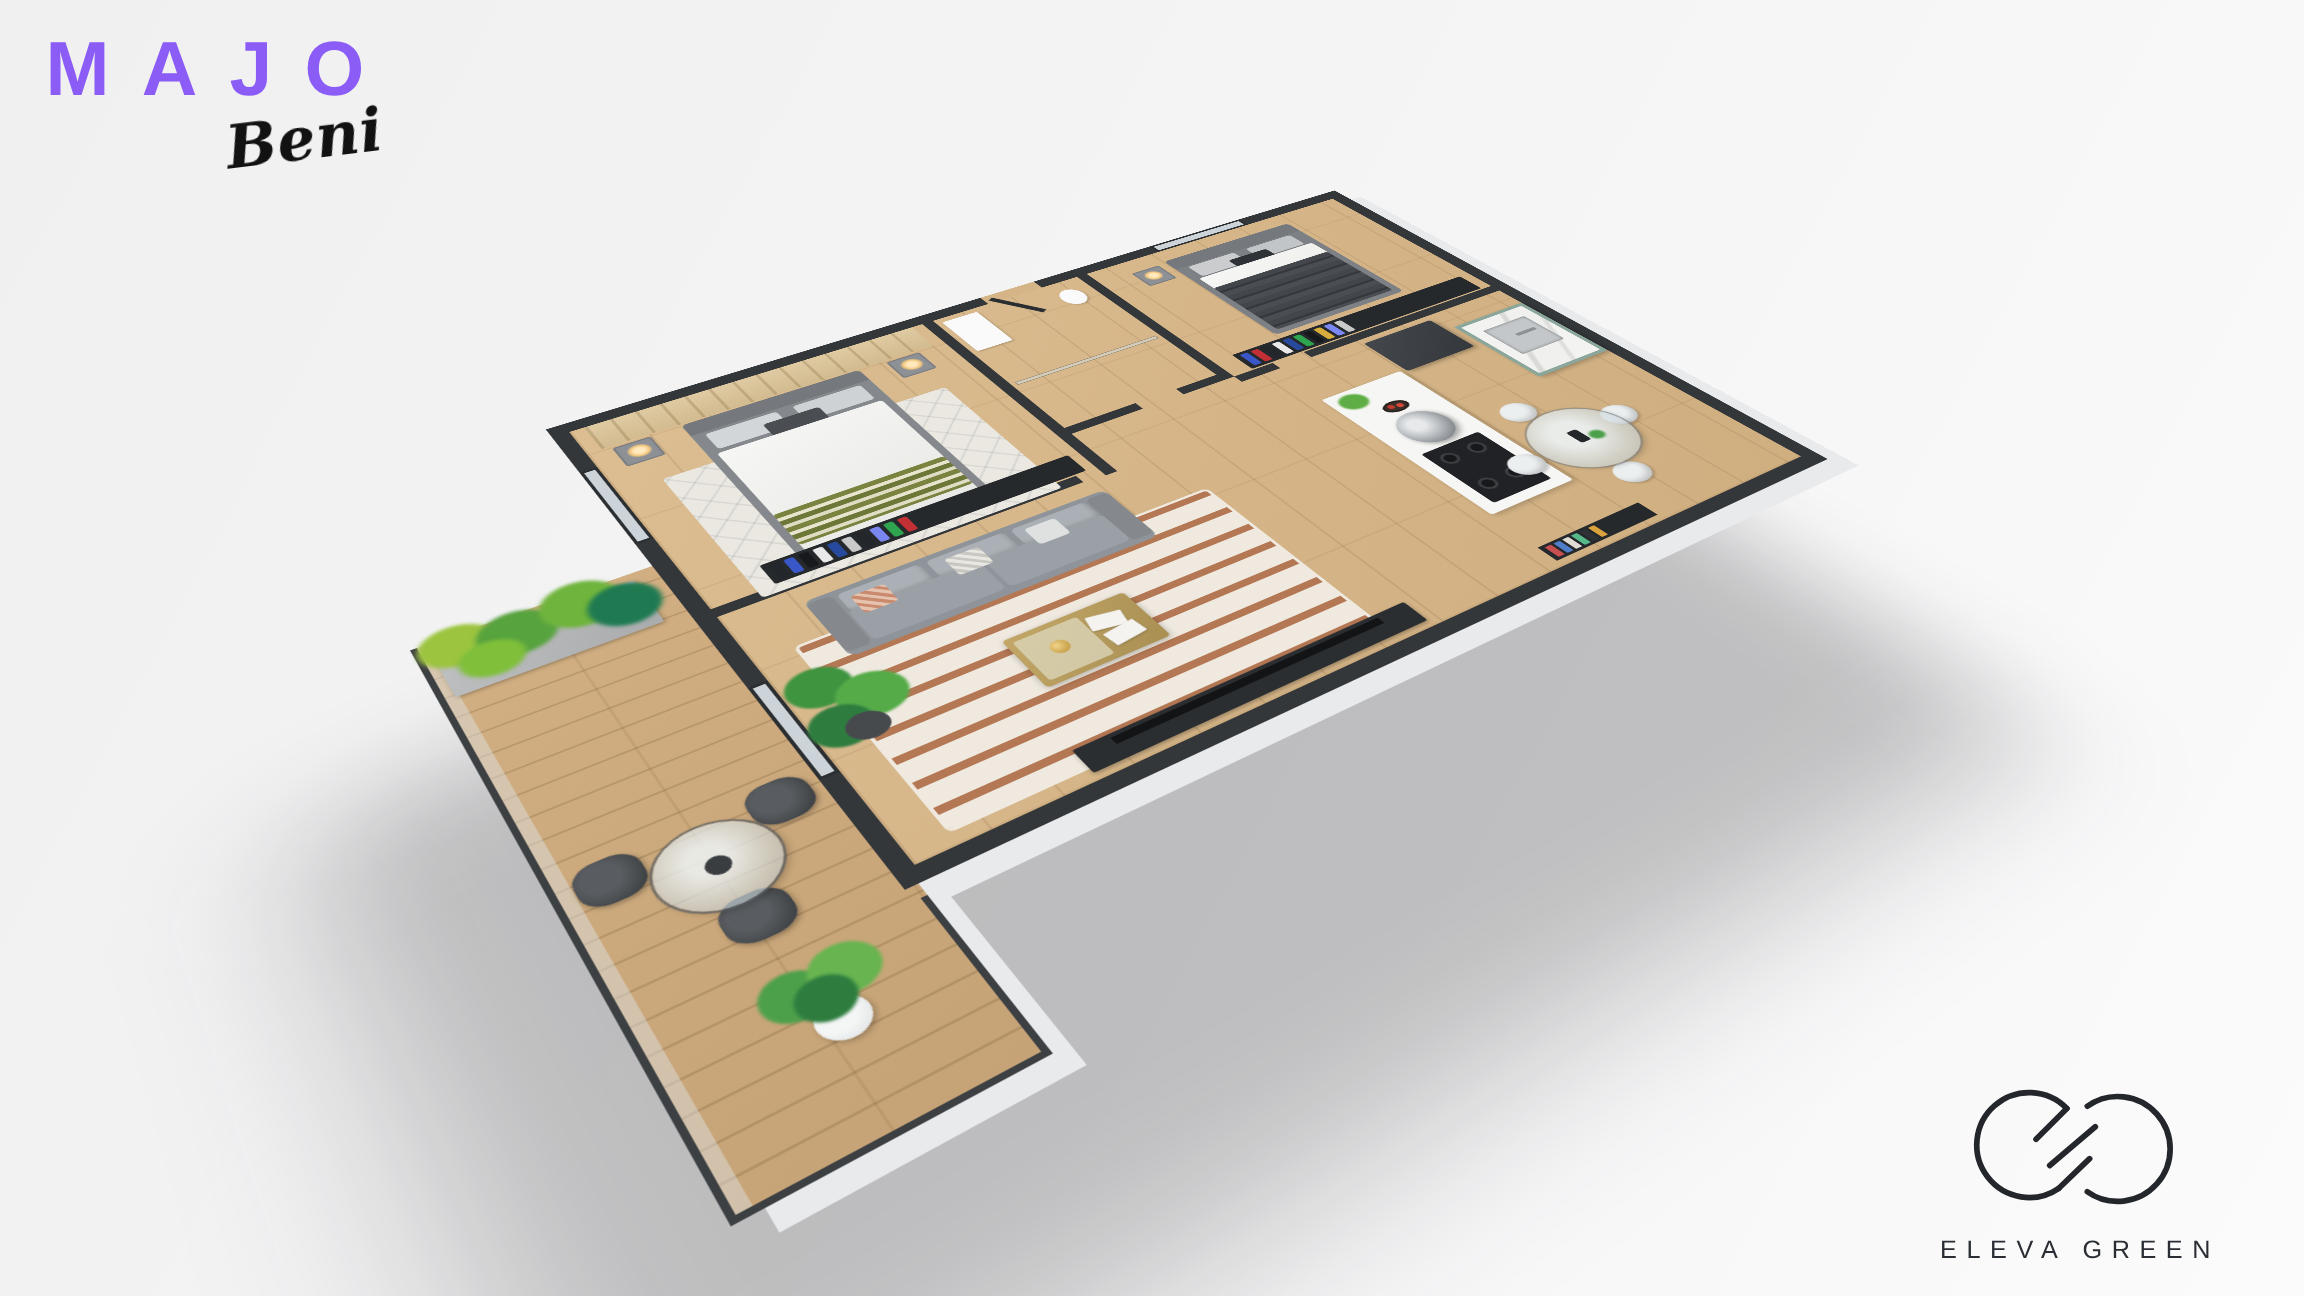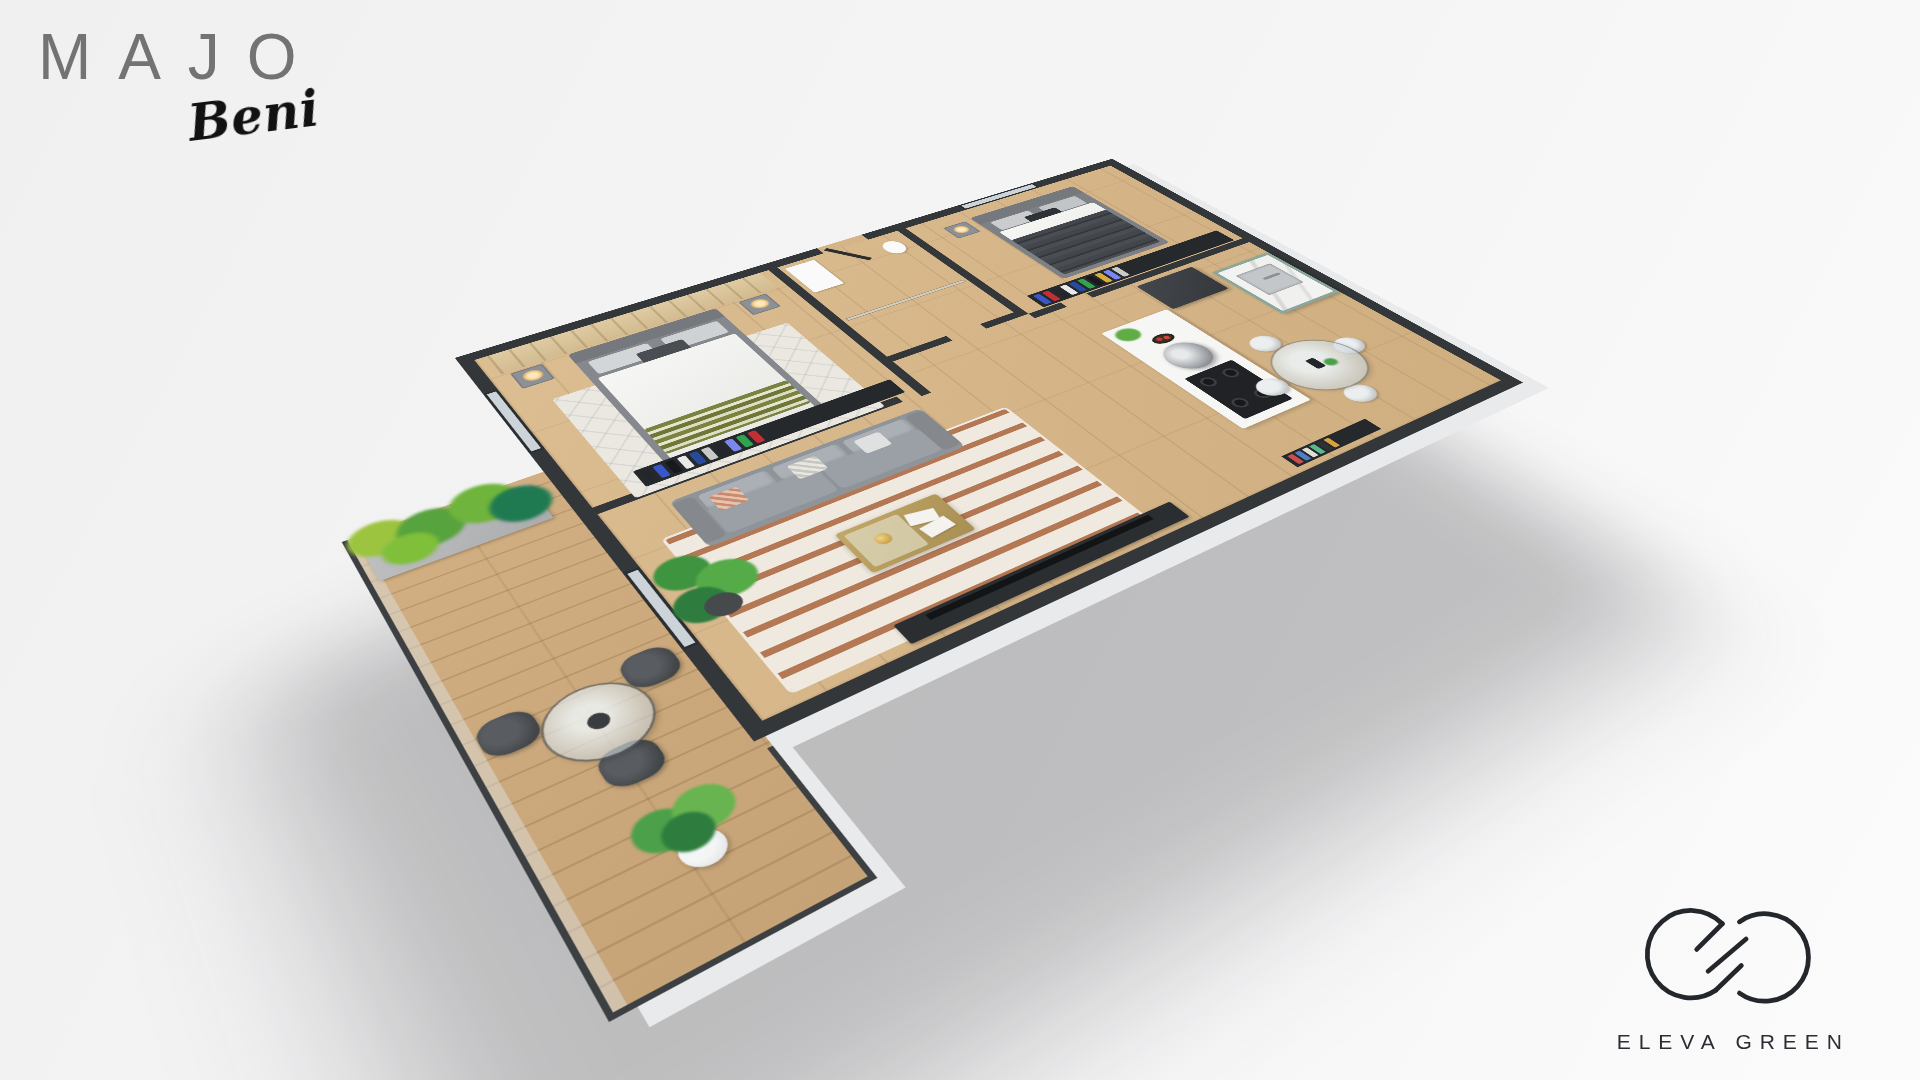--- a/index.html
+++ b/index.html
@@ -5,21 +5,21 @@
   * { margin:0; padding:0; box-sizing:border-box; }
   html,body { width:1920px; height:1080px; overflow:hidden; }
   body {
     font-family:"Liberation Sans", sans-serif;
     background:linear-gradient(118deg,#f0f0f1 0%,#f4f4f5 45%,#fbfbfc 100%);
     position:relative;
   }
 
   
   .brand { position:absolute; left:38px; top:20px; color:#1c1c1c; z-index:40; }
-  .brand-name { font-size:64px; font-weight:400; letter-spacing:.42em; color:#737373; }
+  .brand-name { font-size:64px; font-weight:700; letter-spacing:.42em; color:#8b5cf6; }
   .brand-tagline {
     font-family:"DejaVu Serif", serif; font-style:italic; font-weight:700;
     font-size:50px; color:#121212; margin-left:150px; margin-top:-8px;
     transform:rotate(-7deg); display:inline-block; letter-spacing:.01em;
   }
 
   
   .footer-logo { position:absolute; right:70px; bottom:26px; text-align:left; z-index:40; }
   .footer-logo svg { display:block; margin:0 auto 10px; }
   .footer-text { font-size:21px; font-weight:500; letter-spacing:.38em; color:#2a2d33; text-indent:.38em; }

